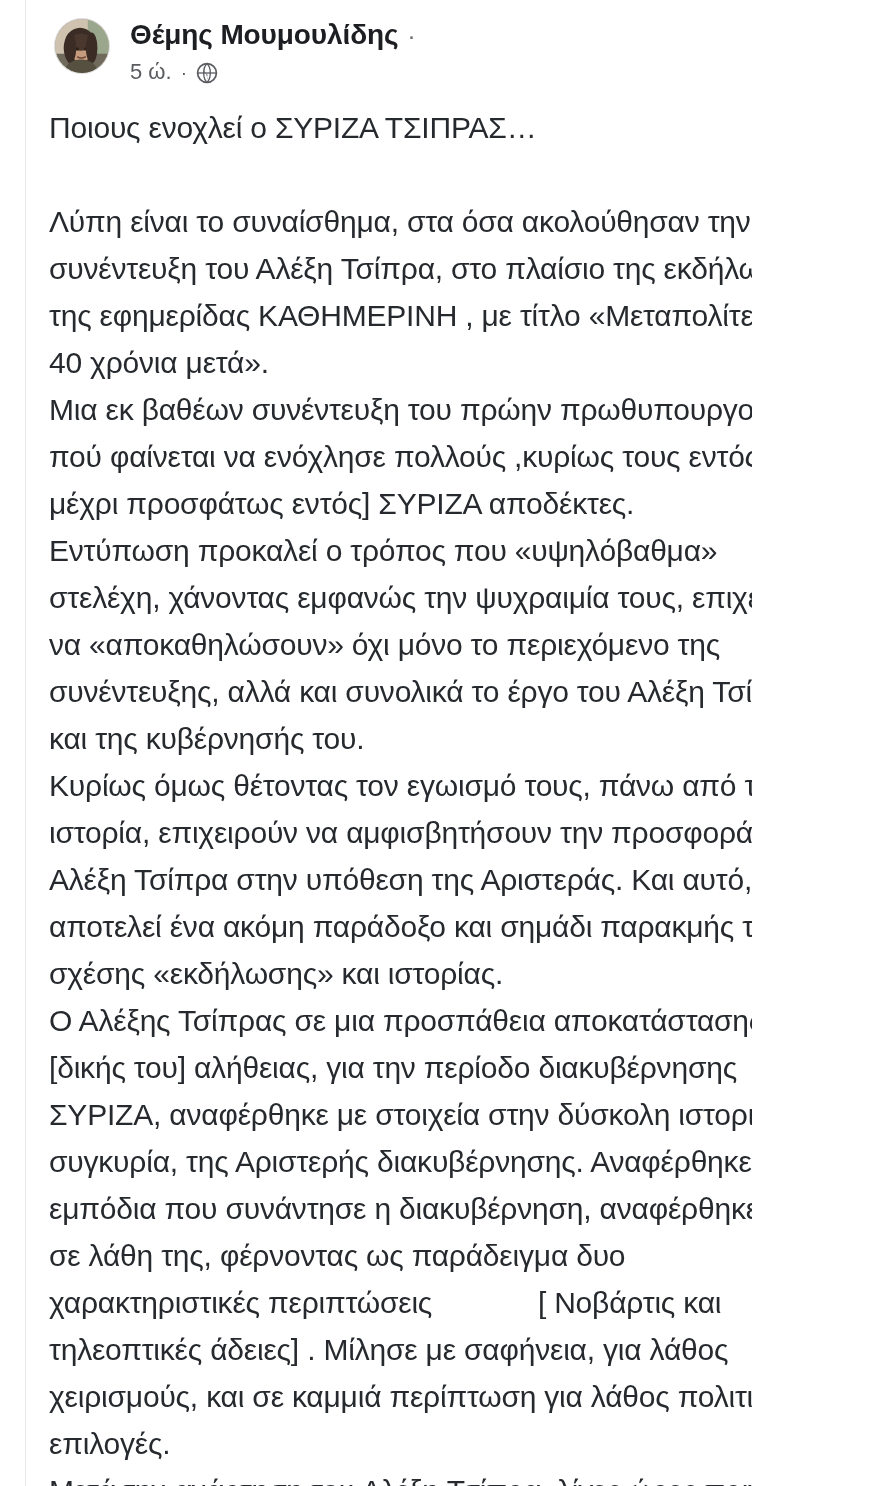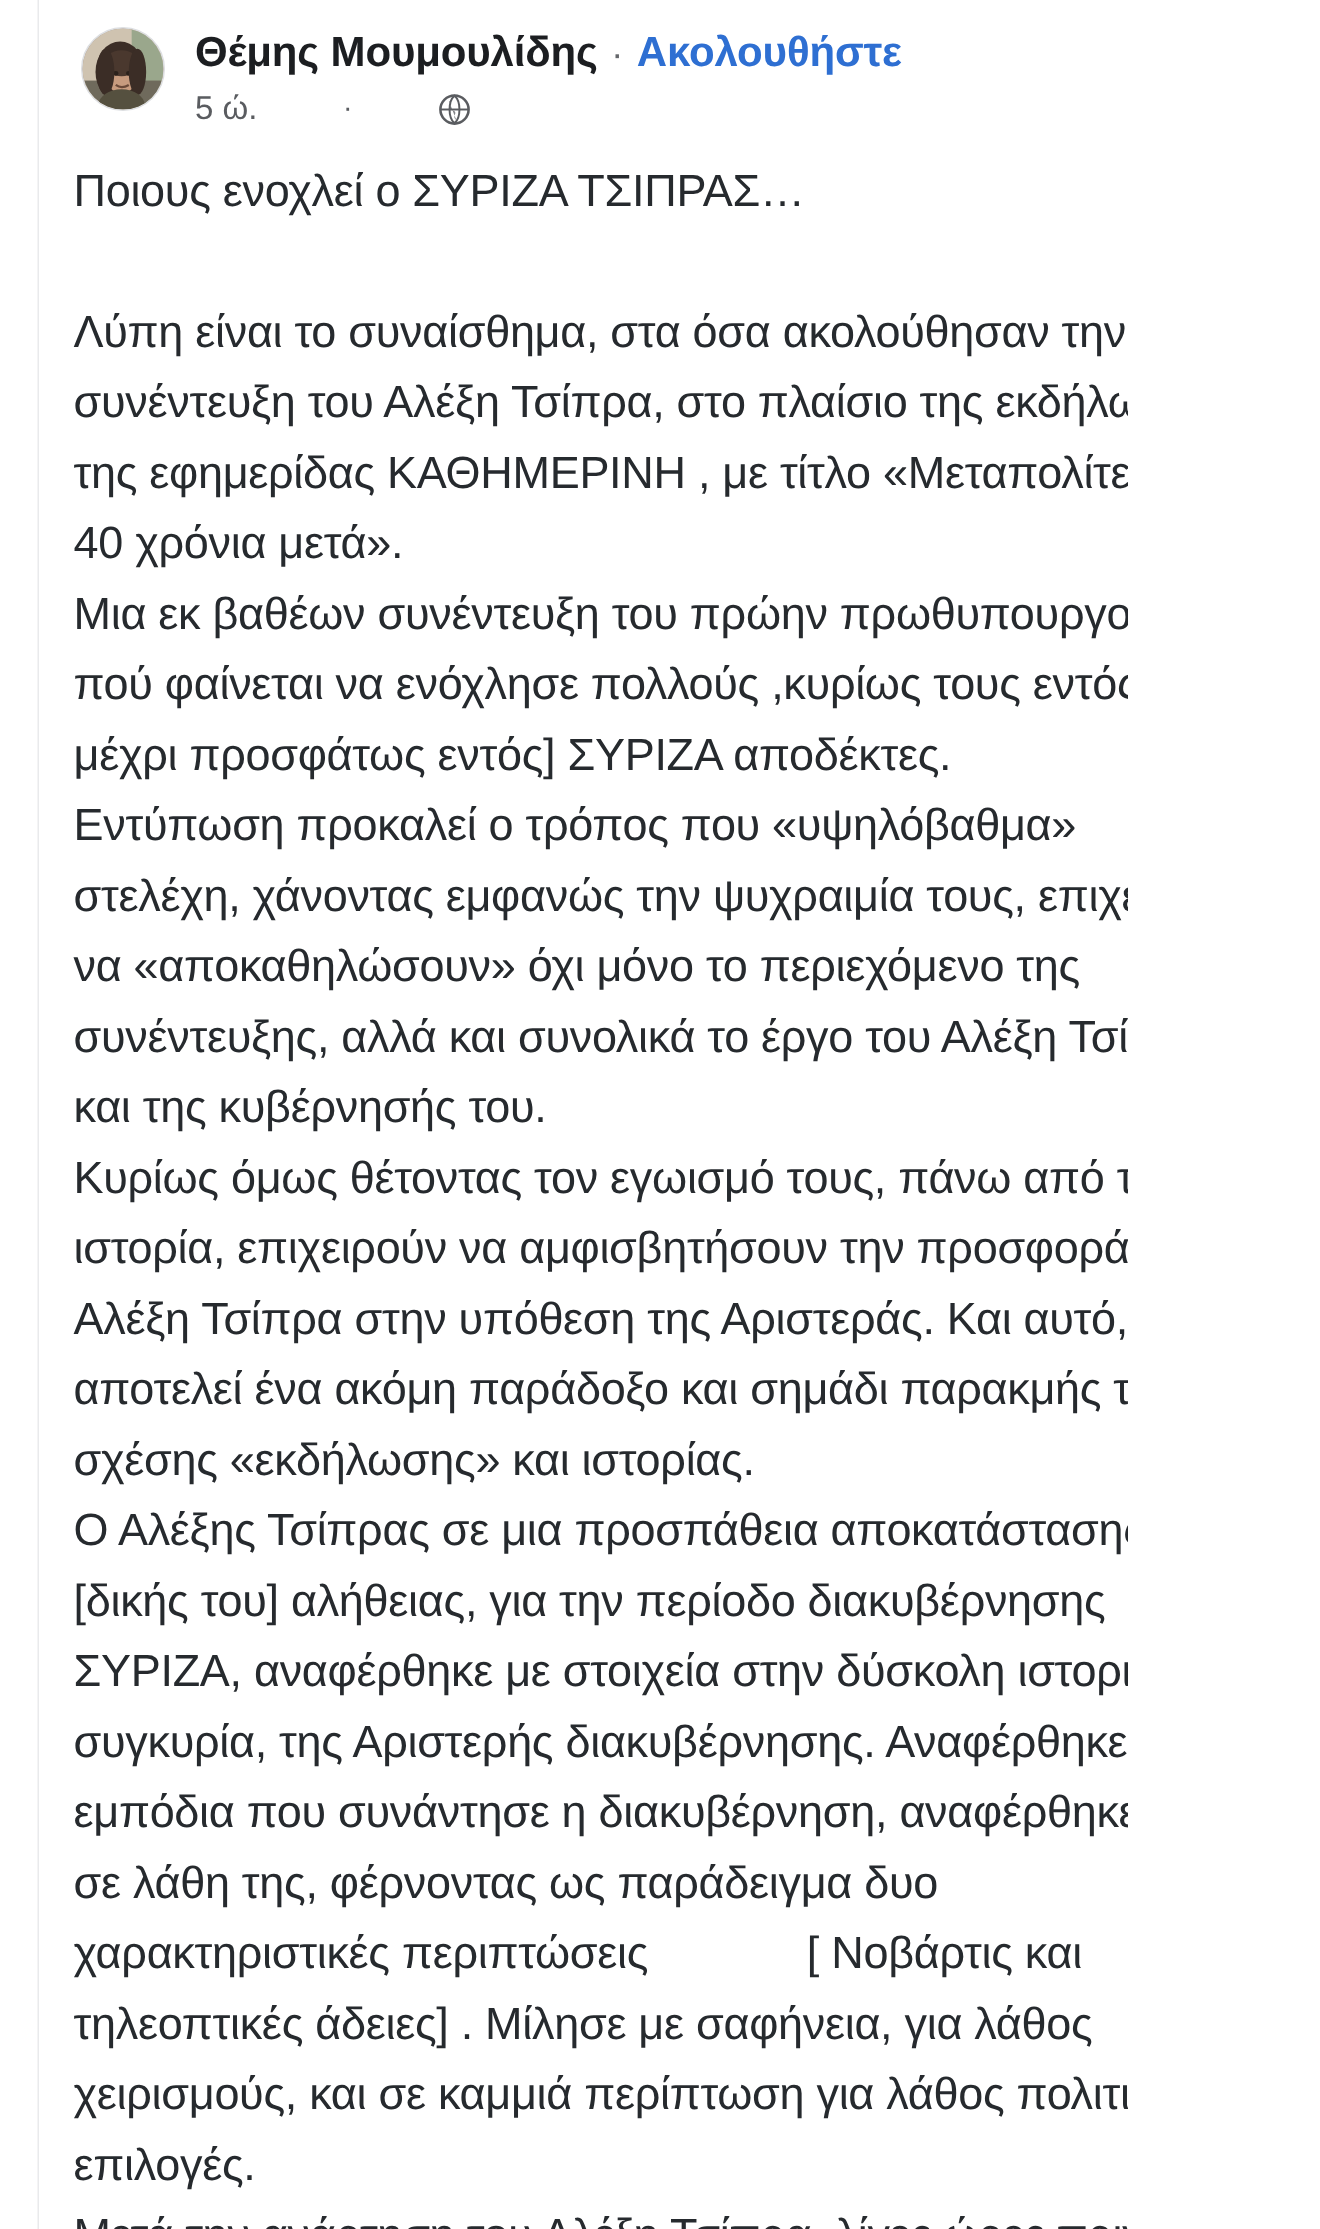--- a/index.html
+++ b/index.html
@@ -98,21 +98,20 @@
     font-weight: bold;
     color: #2e6fd2;
     letter-spacing: -0.1px;
     cursor: pointer;
   }
 
   .meta-line {
     display: flex;
     align-items: center;
     margin-top: 8px;
-    gap: 48px;
   }
 
   .timestamp {
     font-size: 22px;
     color: #5a5c60;
   }
 
   .meta-dot {
     color: #5a5c60;
     font-size: 19px;
@@ -180,21 +179,20 @@
               <ellipse cx="38" cy="30" rx="6" ry="16" fill="#3b2d26"></ellipse>
               <ellipse cx="27" cy="53" rx="16" ry="11" fill="#55503f"></ellipse>
             </g>
           </svg>
         </div>
 
         <div class="header-text">
           <div class="name-line">
             <span class="author-name">Θέμης Μουμουλίδης</span>
             <span class="dot-sep">·</span>
-            <span class="follow-link">Ακολουθήστε</span>
           </div>
 
           <div class="meta-line">
             <span class="timestamp">5 ώ.</span>
             <span class="meta-dot">·</span>
             <span class="globe-icon">
               <svg viewBox="0 0 22 22" aria-hidden="true">
                 <circle cx="11" cy="11" r="9.4" fill="none" stroke="#5a5c60" stroke-width="1.7"></circle>
                 <path d="M11 1.8 C6.6 5.5 6.6 16.5 11 20.2 C15.4 16.5 15.4 5.5 11 1.8 Z" fill="none" stroke="#5a5c60" stroke-width="1.3"></path>
                 <path d="M1.8 11 H20.2" fill="none" stroke="#5a5c60" stroke-width="1.3"></path>

